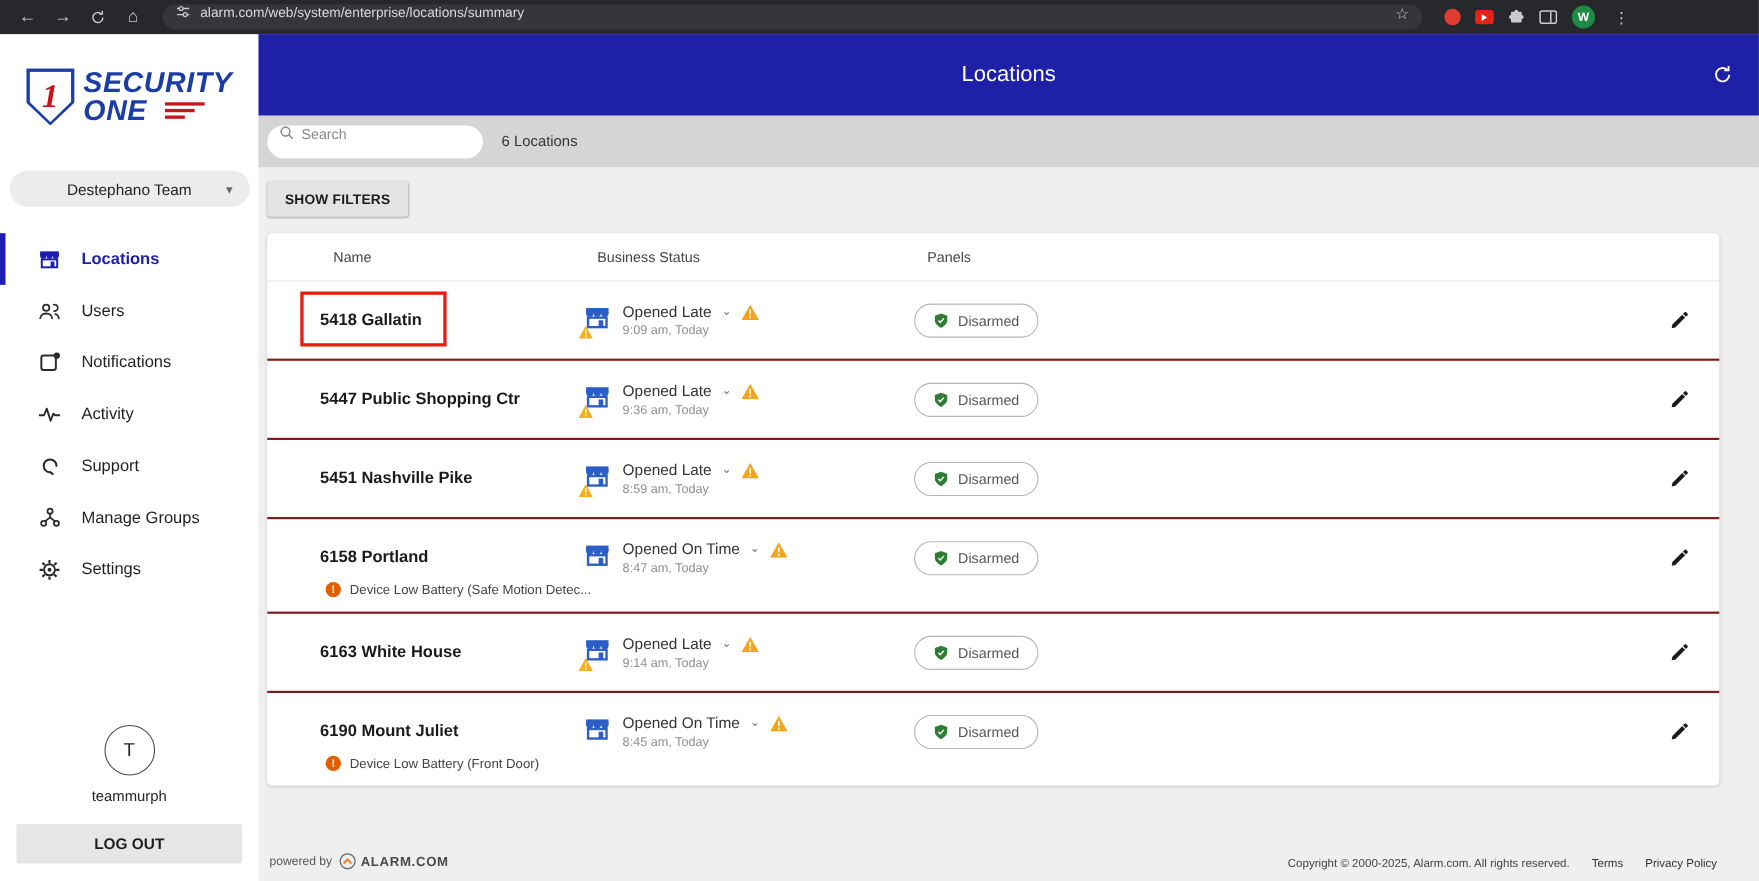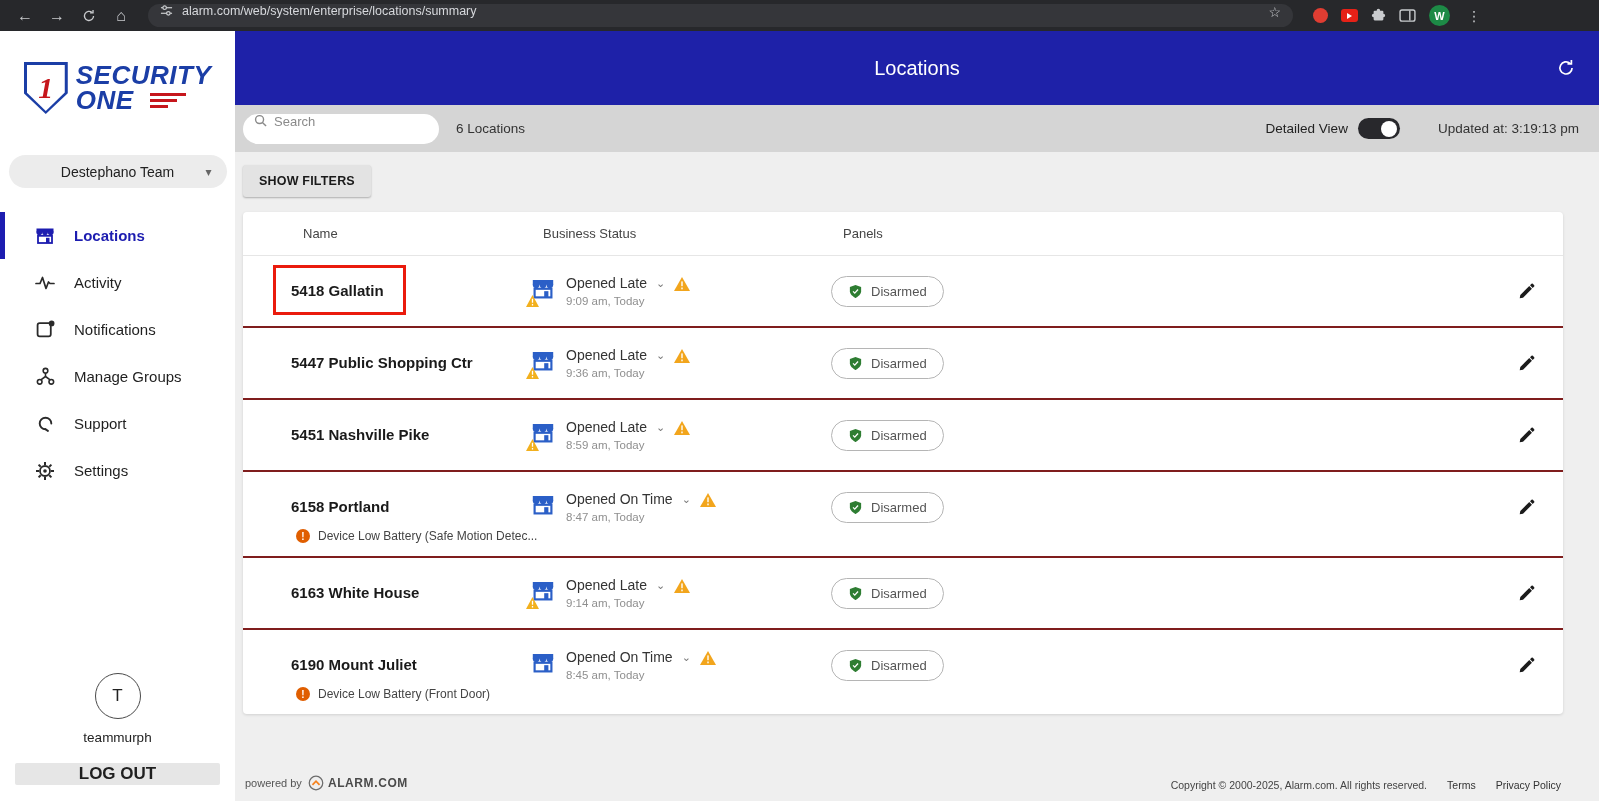--- a/index.html
+++ b/index.html
@@ -36,21 +36,21 @@
   .team{margin-top:28px;width:218px;height:33px;background:#ececec;border-radius:17px;display:flex;align-items:center;justify-content:center;font-size:14px;color:#222;position:relative;cursor:pointer;flex:none}
   .team .chev{position:absolute;right:15px;color:#666;font-size:12px}
   .menu{margin-top:24px;width:100%}
   .mi{height:47px;display:flex;align-items:center;gap:18px;padding-left:29px;font-size:15px;color:#1f1f1f;border-left:5px solid transparent;cursor:pointer}
   .mi .ic{width:22px;display:grid;place-items:center;color:#2a2a2a}
   .mi.active{border-left-color:#1d1db0;color:#1d1db0;font-weight:bold}
   .mi.active .ic{color:#1d1db0}
   .side-bottom{margin-top:auto;display:flex;flex-direction:column;align-items:center;padding-bottom:16px;width:100%}
   .avatar-t{width:46px;height:46px;border-radius:50%;border:1.6px solid #4a4a4a;display:grid;place-items:center;font-size:17px;color:#222}
   .uname{margin-top:11px;font-size:13.5px;color:#222}
-  .logout{margin-top:18px;width:205px;height:22px;background:#e6e6e6;border:none;font-weight:bold;font-size:17px;color:#1f1f1f;border-radius:2px;cursor:pointer;font-family:"Liberation Sans",sans-serif}
+  .logout{margin-top:18px;width:205px;height:36px;background:#e6e6e6;border:none;font-weight:bold;font-size:14px;color:#1f1f1f;border-radius:2px;cursor:pointer;font-family:"Liberation Sans",sans-serif}
 
   
   .main{flex:1;display:flex;flex-direction:column;min-width:0;position:relative}
   .mh{height:74px;background:#1e21a8;position:relative;display:flex;align-items:center;justify-content:center;flex:none}
   .mh h1{color:#fff;font-size:20px;font-weight:normal}
   .mh .refresh{position:absolute;right:24px;top:50%;transform:translateY(-50%);cursor:pointer;display:grid;place-items:center}
   .tb{height:47px;background:#d5d5d5;display:flex;align-items:center;padding:0 20px 0 8px;flex:none}
   .search{width:196px;height:30px;background:#fff;border-radius:15px;display:flex;align-items:flex-start;padding:0 11px;gap:7px}
   .search input{border:none;outline:none;font-size:13px;width:100%;color:#333;background:transparent;font-family:"Liberation Sans",sans-serif}
   .search input::placeholder{color:#8a8a8a}
@@ -177,53 +177,63 @@
               <circle cx="15.7" cy="5.5" r="2.8" fill="currentColor"></circle>
               <rect x="3" y="8.8" width="14" height="7.2" fill="none" stroke="currentColor" stroke-width="1.8"></rect>
               <rect x="11" y="10.8" width="3.5" height="5.2" fill="currentColor"></rect>
             </svg>
         </span>
         <span>Locations</span>
       </div>
       <div class="mi">
         <span class="ic">
           <svg viewBox="0 0 20 16" width="20" height="16">
-              <polyline points="1,8.5 5,8.5 7.5,2.5 11,13.5 13.5,7 15,8.5 19,8.5" fill="none" stroke="currentColor" stroke-width="1.7" stroke-linejoin="round" stroke-linecap="round"></polyline>
-            </svg>
-        </span>
-        <span>Activity</span>
+              <circle cx="7" cy="4.8" r="2.9" fill="none" stroke="currentColor" stroke-width="1.6"></circle>
+              <path d="M1.5 15c0-3.2 2.4-5 5.5-5s5.5 1.8 5.5 5" fill="none" stroke="currentColor" stroke-width="1.6"></path>
+              <path d="M13.3 2.3a2.9 2.9 0 1 1 .4 5.3M14.6 10.3c2.5.4 3.9 2 3.9 4.7" fill="none" stroke="currentColor" stroke-width="1.6"></path>
+            </svg>
+        </span>
+        <span>Users</span>
       </div>
       <div class="mi">
         <span class="ic">
           <svg viewBox="0 0 18 18" width="19" height="19">
               <rect x="1.5" y="3" width="12.5" height="12.5" rx="2" fill="none" stroke="currentColor" stroke-width="1.7"></rect>
               <circle cx="14.8" cy="3.2" r="2.7" fill="currentColor"></circle>
             </svg>
         </span>
         <span>Notifications</span>
+      </div>
+      <div class="mi">
+        <span class="ic">
+          <svg viewBox="0 0 20 16" width="20" height="16">
+              <polyline points="1,8.5 5,8.5 7.5,2.5 11,13.5 13.5,7 15,8.5 19,8.5" fill="none" stroke="currentColor" stroke-width="1.7" stroke-linejoin="round" stroke-linecap="round"></polyline>
+            </svg>
+        </span>
+        <span>Activity</span>
+      </div>
+      <div class="mi">
+        <span class="ic">
+          <svg viewBox="0 0 18 18" width="19" height="19">
+              <path d="M14.5 9A5.5 5.5 0 1 0 9 14.5" fill="none" stroke="currentColor" stroke-width="1.8" stroke-linecap="round"></path>
+              <path d="M9 14.5l2.3 1.5" stroke="currentColor" stroke-width="1.8" stroke-linecap="round"></path>
+            </svg>
+        </span>
+        <span>Support</span>
       </div>
       <div class="mi">
         <span class="ic">
           <svg viewBox="0 0 18 18" width="19" height="19">
               <circle cx="9" cy="3.5" r="2.2" fill="none" stroke="currentColor" stroke-width="1.5"></circle>
               <circle cx="3.5" cy="14" r="2.2" fill="none" stroke="currentColor" stroke-width="1.5"></circle>
               <circle cx="14.5" cy="14" r="2.2" fill="none" stroke="currentColor" stroke-width="1.5"></circle>
               <path d="M9 5.7V9M9 9 4.6 12.3M9 9l4.4 3.3" stroke="currentColor" stroke-width="1.5" fill="none"></path>
             </svg>
         </span>
         <span>Manage Groups</span>
-      </div>
-      <div class="mi">
-        <span class="ic">
-          <svg viewBox="0 0 18 18" width="19" height="19">
-              <path d="M14.5 9A5.5 5.5 0 1 0 9 14.5" fill="none" stroke="currentColor" stroke-width="1.8" stroke-linecap="round"></path>
-              <path d="M9 14.5l2.3 1.5" stroke="currentColor" stroke-width="1.8" stroke-linecap="round"></path>
-            </svg>
-        </span>
-        <span>Support</span>
       </div>
       <div class="mi">
         <span class="ic">
           <svg viewBox="0 0 20 20" width="20" height="20">
               <g stroke="currentColor" stroke-width="2">
                 <line x1="10" y1="1" x2="10" y2="4"></line>
                 <line x1="10" y1="16" x2="10" y2="19"></line>
                 <line x1="1" y1="10" x2="4" y2="10"></line>
                 <line x1="16" y1="10" x2="19" y2="10"></line>
                 <line x1="3.6" y1="3.6" x2="5.7" y2="5.7"></line>
@@ -262,27 +272,20 @@
       <div class="search">
         <span style="line-height:0">
           <svg viewBox="0 0 14 14" width="13" height="13">
               <circle cx="6" cy="6" r="4.3" fill="none" stroke="#8a8a8a" stroke-width="1.5"></circle>
               <line x1="9.3" y1="9.3" x2="13" y2="13" stroke="#8a8a8a" stroke-width="1.5"></line>
             </svg>
         </span>
         <input placeholder="Search" style="">
       </div>
       <span class="count">6 Locations</span>
-      <div class="tb-right">
-        <span class="dv-label">Detailed View</span>
-        <span class="toggle">
-            <span class="knob"></span>
-          </span>
-        <span class="updated">Updated at: 3:19:13 pm</span>
-      </div>
     </div>
 
     <div class="content">
       <button class="showf">SHOW FILTERS</button>
 
       <div class="card">
         <div class="thead">
           <span class="th col-name">Name</span>
           <span class="th col-status">Business Status</span>
           <span class="th col-panels">Panels</span>

